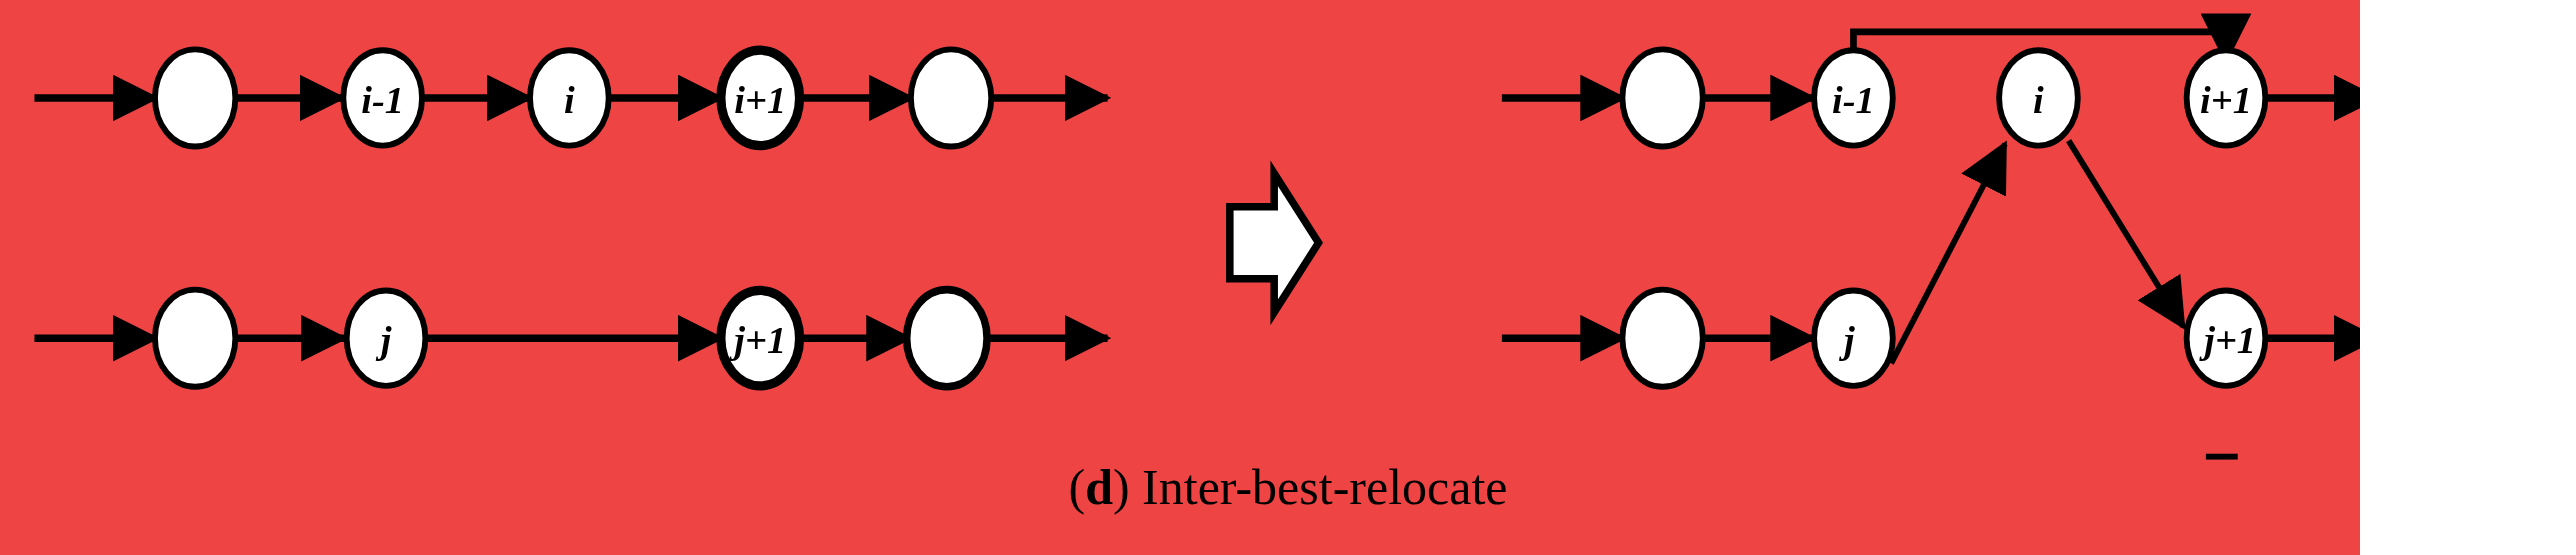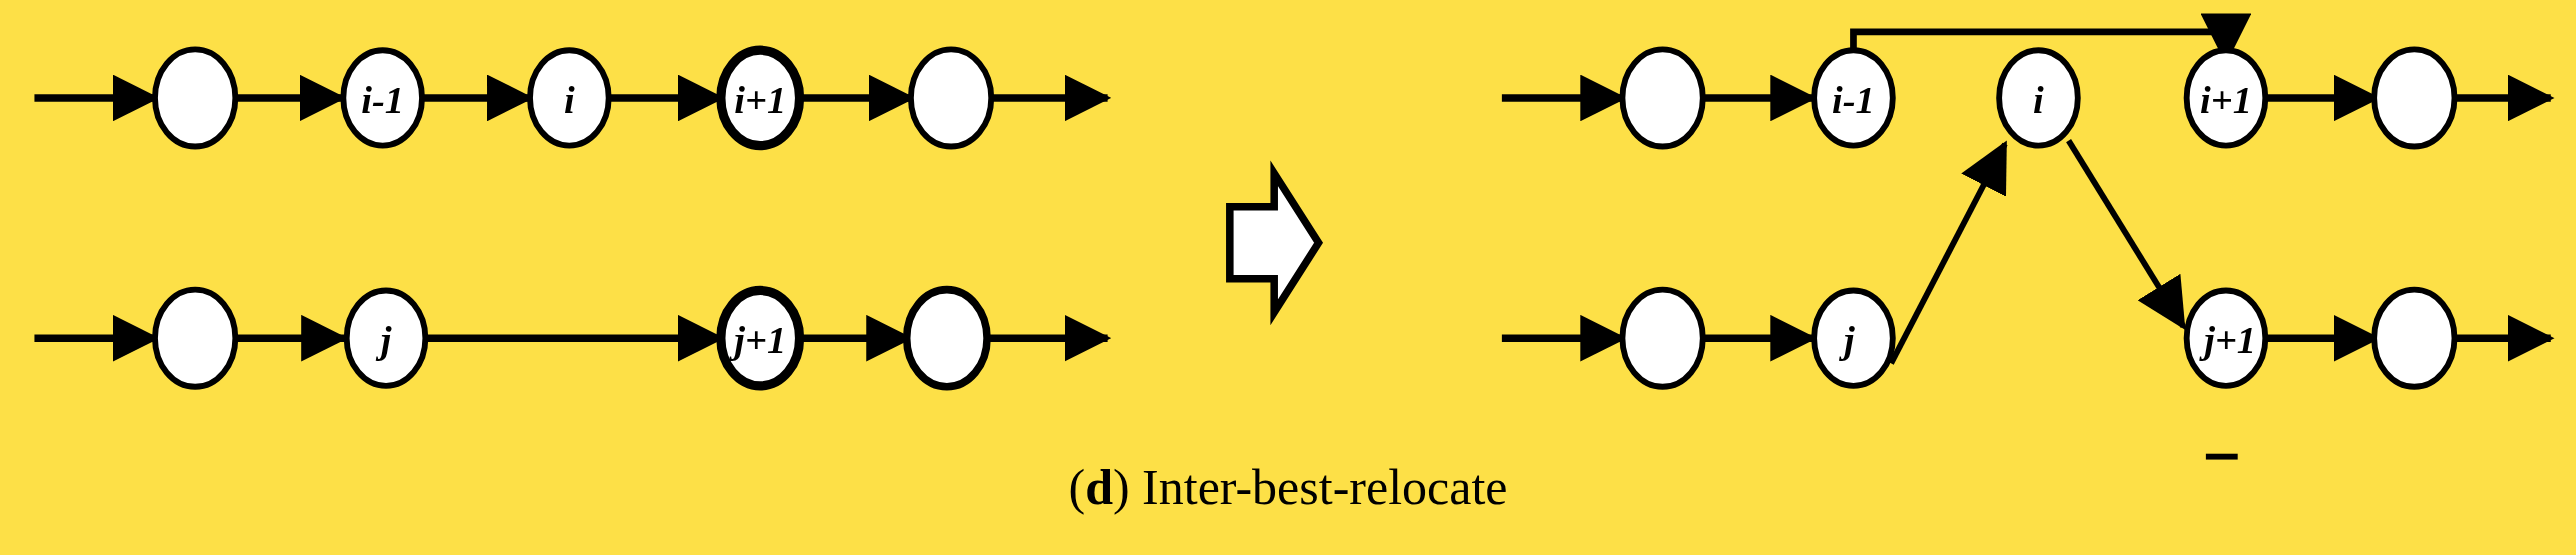--- a/index.html
+++ b/index.html
@@ -5,23 +5,23 @@
   html, body {
     margin: 0;
     padding: 0;
     background: #ffffff;
   }
   body {
     font-family: "Liberation Serif", serif;
   }
   #stage {
     position: relative;
-    width: 2576px;
+    width: 2360px;
     height: 555px;
-    background: #fde047;
+    background: #ef4444;
     overflow: hidden;
   }
   #figure-svg {
     position: absolute;
     left: 0;
     top: 0;
     width: 2576px;
     height: 555px;
     display: block;
   }

